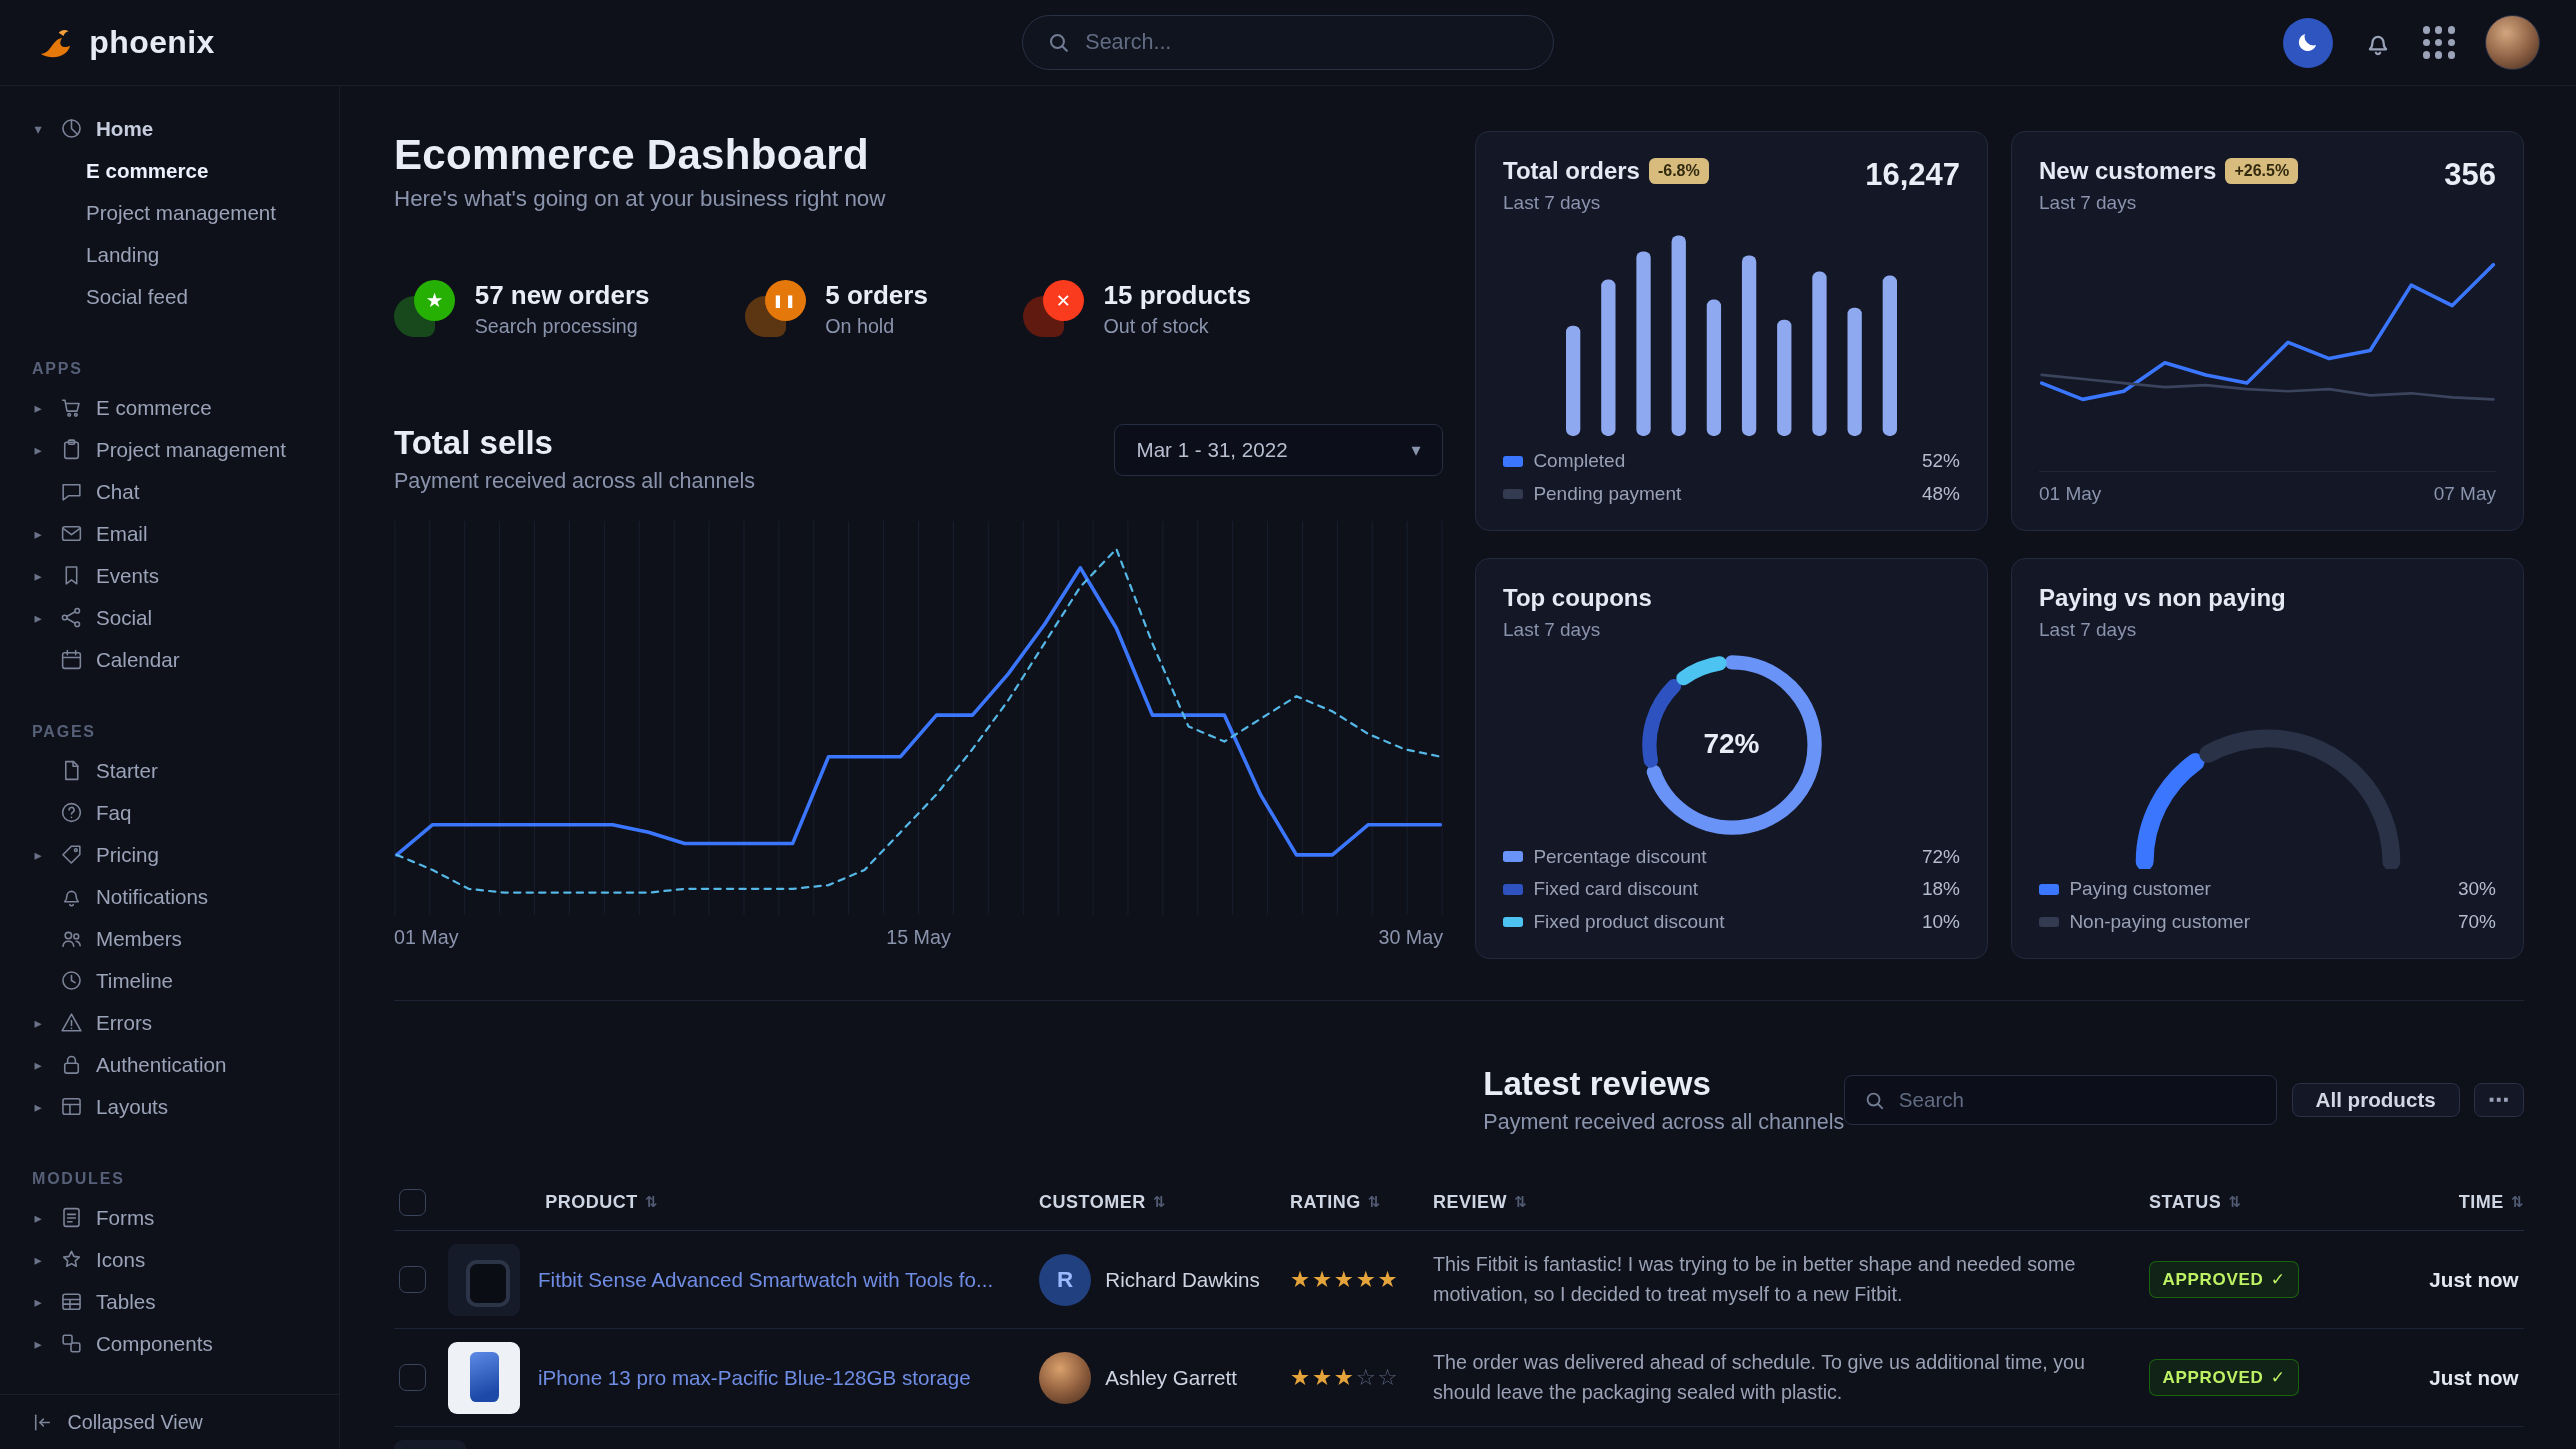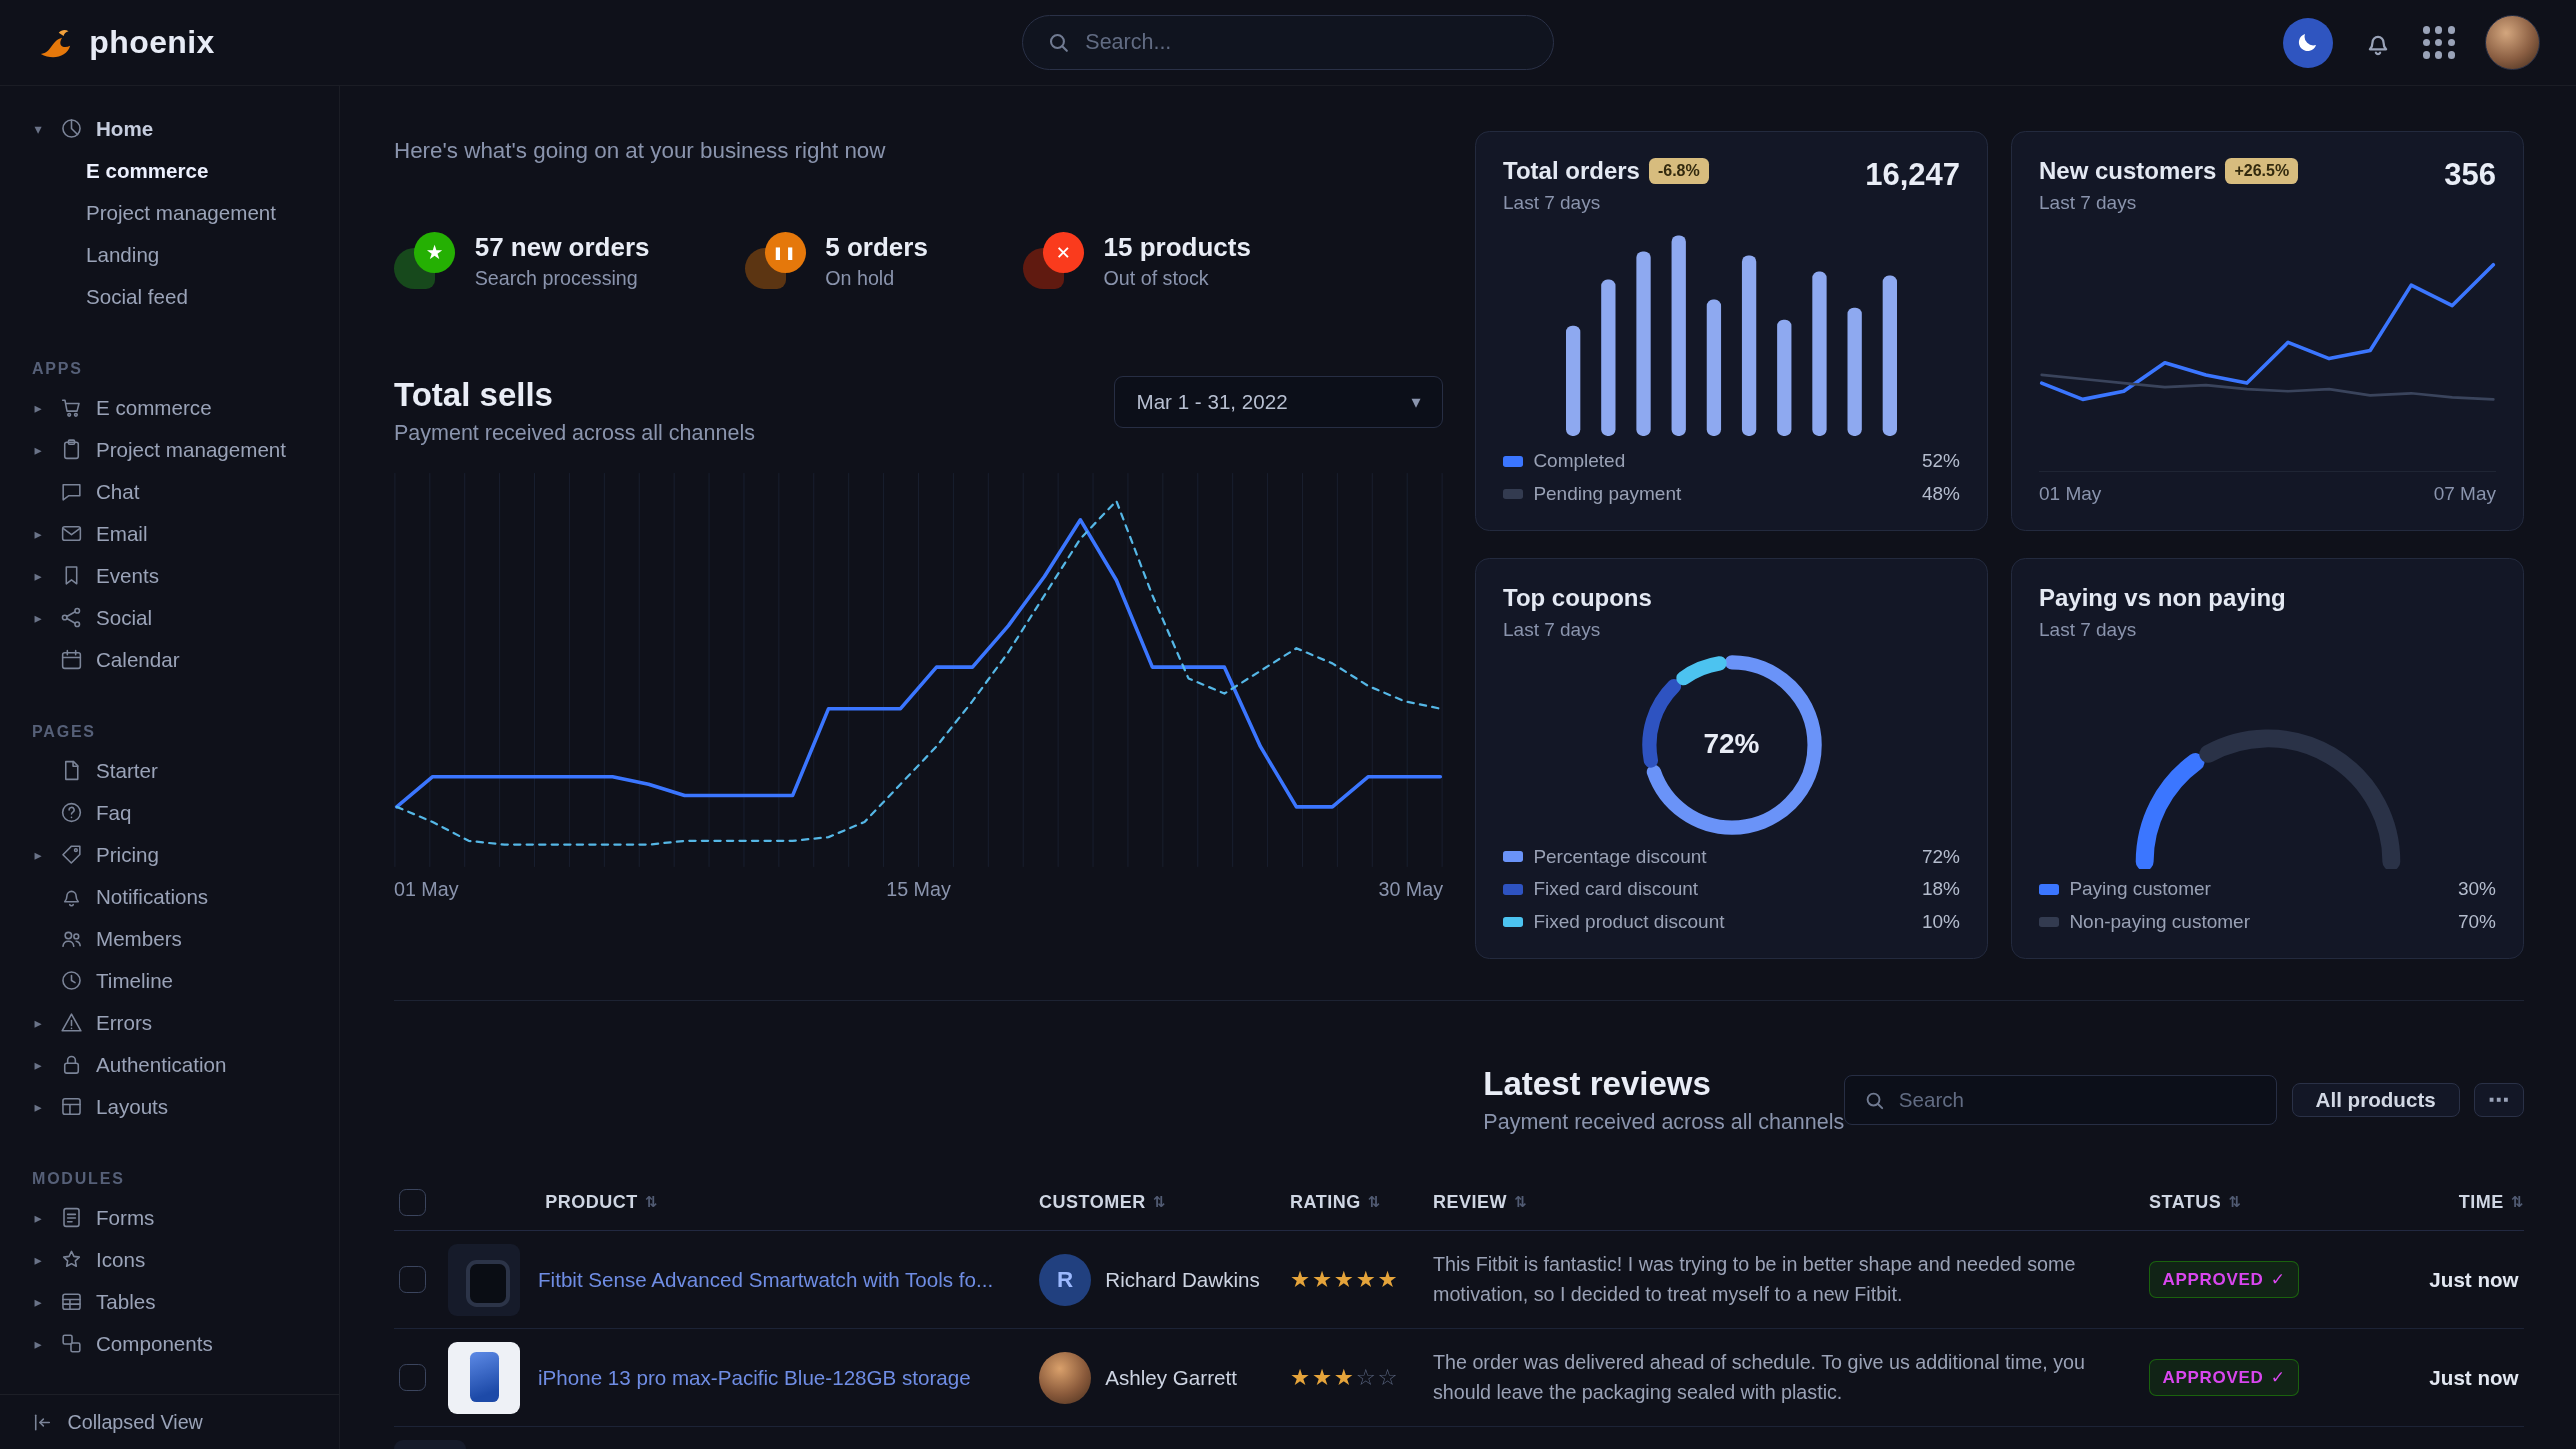--- a/index.html
+++ b/index.html
@@ -138,21 +138,21 @@
   .cust { display:flex; align-items:center; gap:14.3px; padding-right:14.3px; }
   .cust-avatar { width:52px; height:52px; border-radius:50%; flex:none; display:flex; align-items:center;
     justify-content:center; font-size:22.4px; font-weight:700; }
   .cust-avatar.initial { background:#21407f; color:#9cb9ff; }
   .cust-avatar.photo { background:radial-gradient(circle at 40% 32%, #d9a06b 0%, #8a5a3b 55%, #442c1c 100%); }
   .cust-name { font-size:20.6px; color:#cdd4e2; }
   .stars { font-size:22.4px; letter-spacing:1.8px; white-space:nowrap; }
   .star.on { color:#e5a43b; } .star.off { color:#55607a; }
   .review-text { font-size:19.7px; color:#9aa2b6; line-height:1.5; padding-right:43px; }
   .status-badge { display:inline-flex; align-items:center; gap:7.2px; padding:7.2px 12.5px; border-radius:7.2px;
-    background:rgba(37,176,3,0.12); border:0.9px solid rgba(37,176,3,0.45); color:#d946ef; font-size:17px;
+    background:rgba(37,176,3,0.12); border:0.9px solid rgba(37,176,3,0.45); color:#bef264; font-size:17px;
     font-weight:700; letter-spacing:0.7px; }
   .time-cell { text-align:right; font-size:20.6px; font-weight:700; color:#e2e7f1; padding-right:5.4px; }
 </style>
 </head>
 <body>
 
 <header class="navbar">
   <div class="brand">
     <svg width="39" height="39" viewBox="0 0 24 24">
       <path d="M3 19c7-1 6-8 13-10-3 5 1 7 5 5-2 7-11 9-18 5z" fill="#e5780b"></path>
@@ -385,20 +385,21 @@
         <path d="M12.8 8.8L9.5 12l3.3 3.2"></path>
       </svg>
     <span>Collapsed View</span>
   </div>
 </nav>
 
 <main class="main">
   <div class="top-area">
 
     <div class="col-left">
+      <h1 class="page-title">Ecommerce Dashboard</h1>
       <div class="page-subtitle">Here's what's going on at your business right now</div>
 
       <div class="stats-row">
         <div class="stat">
           <span class="stat-ic">
             <span class="blob" style="background:#17491c;"></span>
             <span class="bubble" style="background:#25b003; font-size:19.7px;">★</span>
           </span>
           <span>
             <div class="stat-value">57 new orders</div>

